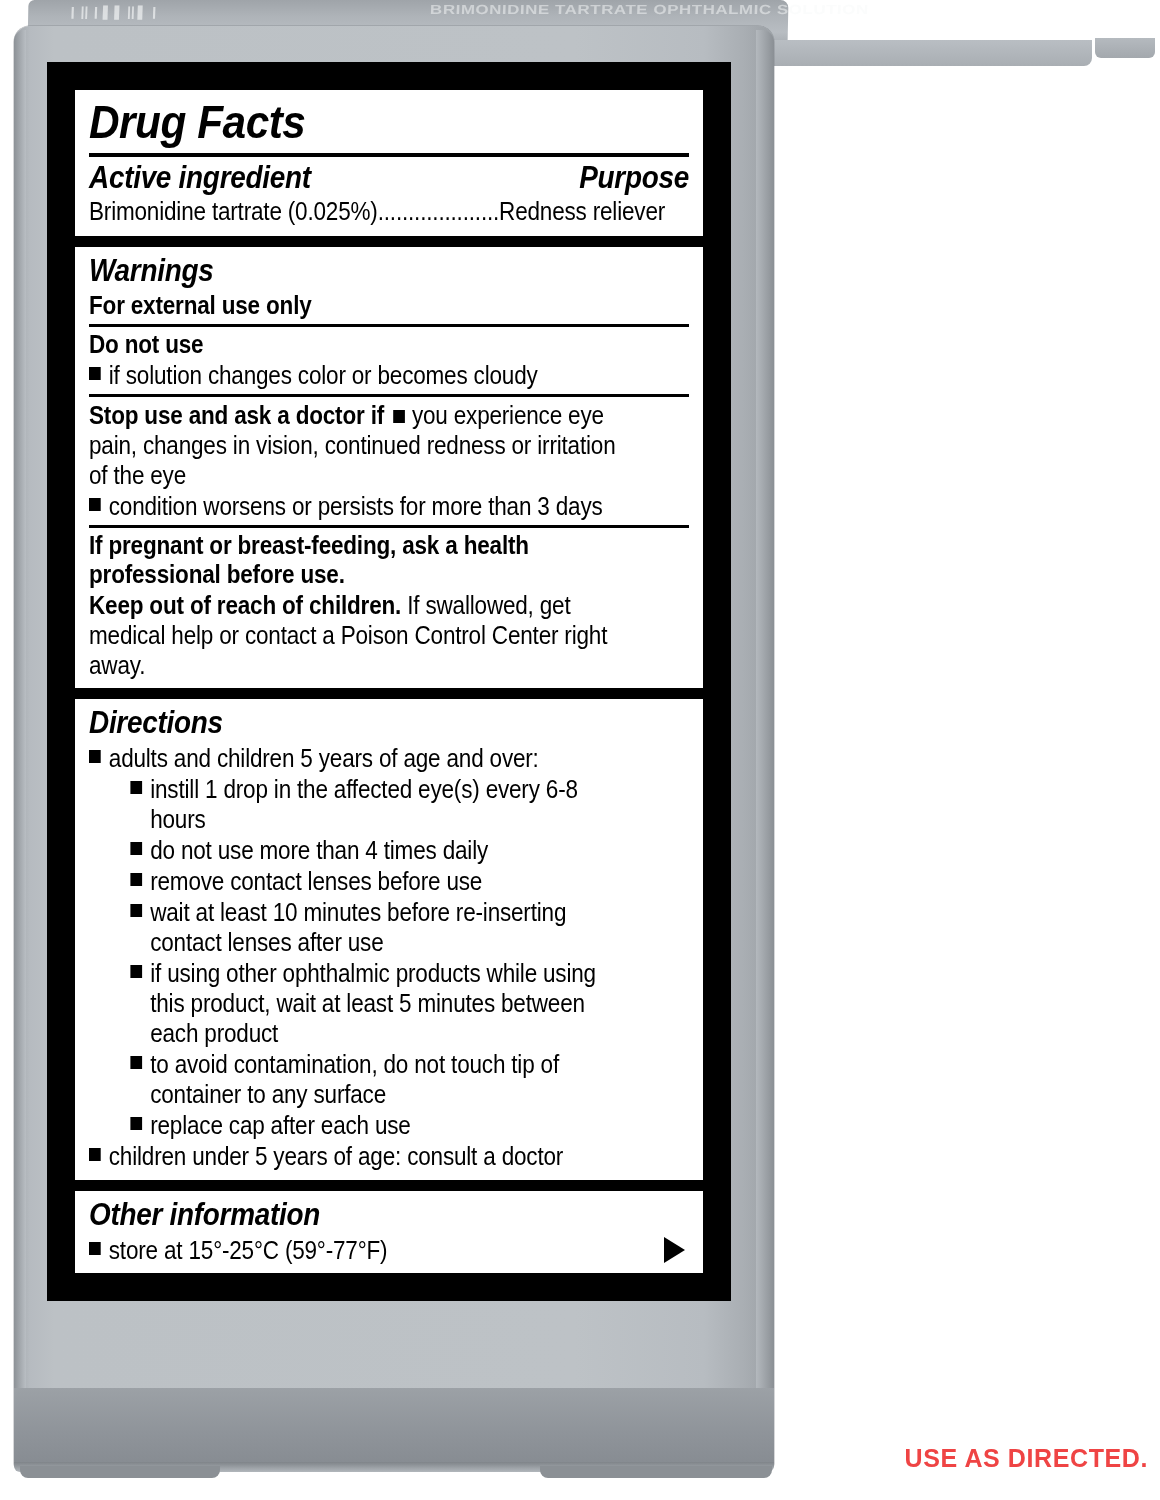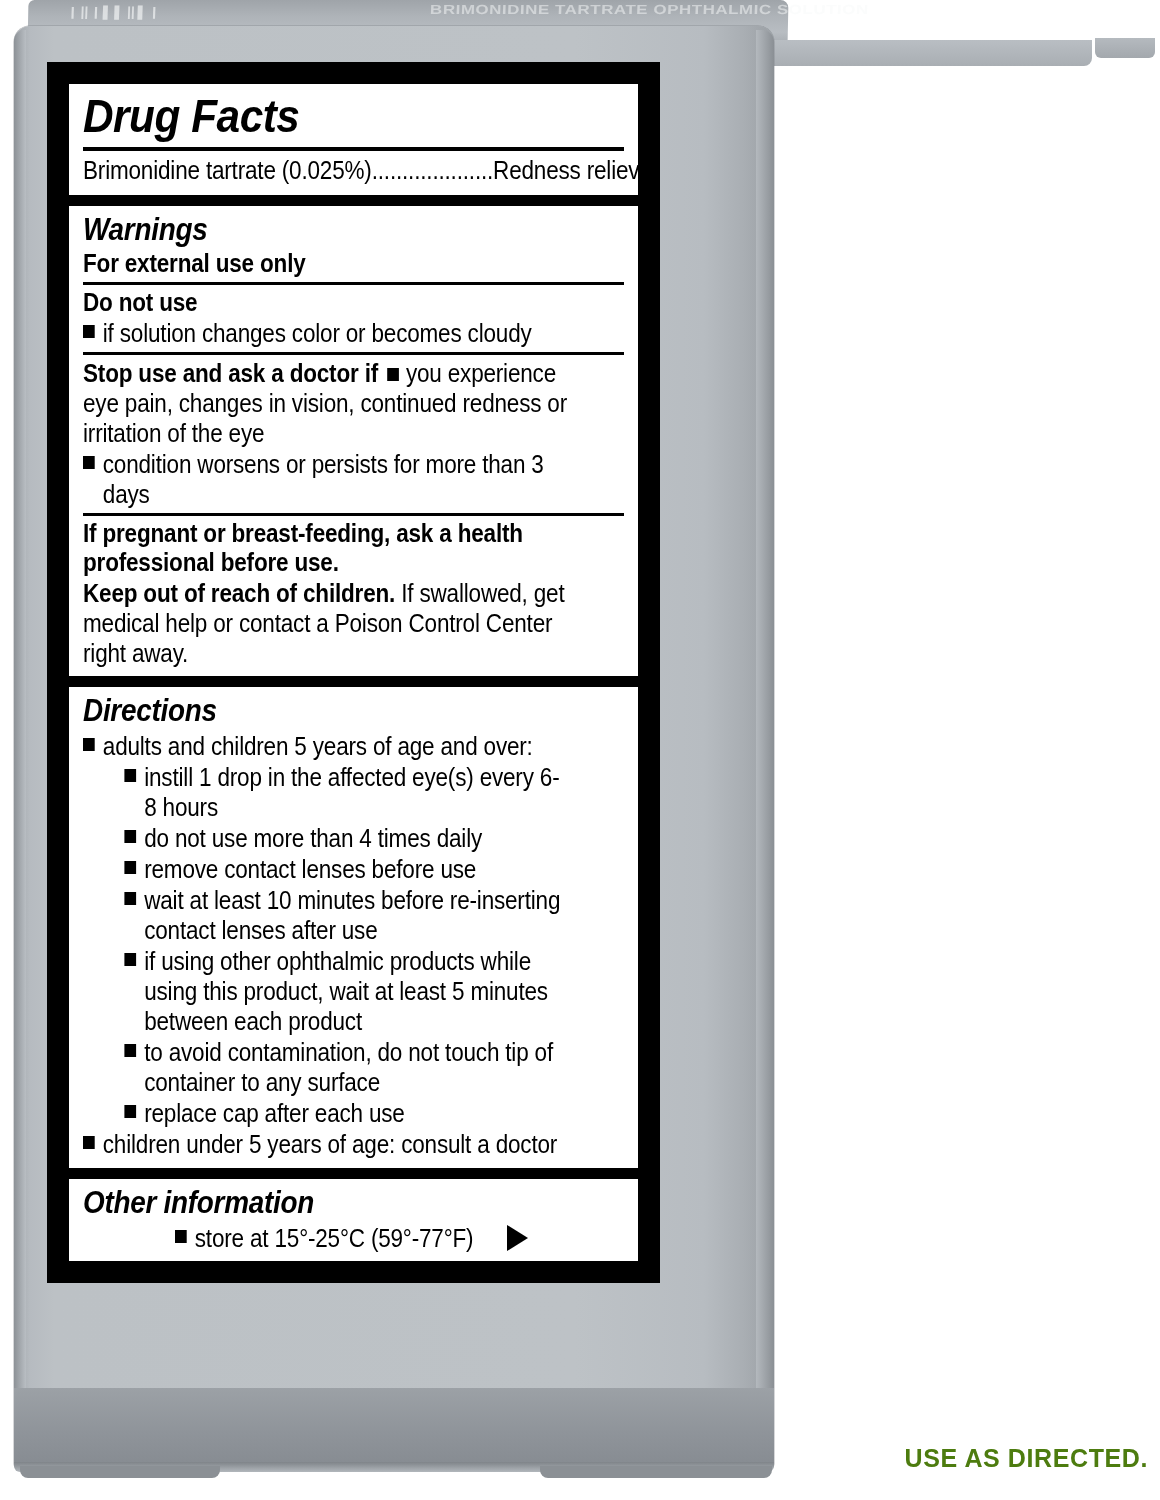--- a/index.html
+++ b/index.html
@@ -137,23 +137,23 @@
     width: 18px; height: 1432px;
     background: linear-gradient(to right, #b4b9be, #9ba0a5 60%, #8a8f94);
     border-radius: 0 12px 0 0;
   }
 
   
   #drug-facts {
     position: absolute;
     left: 47px;
     top: 62px;
-    width: 613px;
+    width: 684px;
     background: #000000;
-    padding: 22px;
+    padding: 28px;
     box-sizing: border-box;
   }
   .panel {
     background: #ffffff;
     padding: 6px 14px 8px 14px;
     box-sizing: border-box;
   }
   .panel + .panel { margin-top: 11px; }
 
   .title {
@@ -255,39 +255,39 @@
     width: 13px;
     height: 13px;
     background: #000;
     margin: 0 8px 2px 10px;
     vertical-align: middle;
   }
 
   .other-info-row {
     display: flex;
     align-items: center;
-    justify-content: center;
+    justify-content: space-between;
   }
   .arrow-right {
     width: 0; height: 0;
     border-left: 21px solid #000;
     border-top: 13px solid transparent;
     border-bottom: 13px solid transparent;
     margin-right: 4px;
   }
 
   #use-as-directed {
     position: absolute;
     right: 12px;
     top: 1444px;
     font-family: "Liberation Sans", sans-serif;
     font-weight: bold;
     font-size: 25px;
     letter-spacing: 0.6px;
-    color: #4d7c0f;
+    color: #ef4444;
     white-space: nowrap;
   }
 </style>
 </head>
 <body>
 
 <div id="flap-top"></div>
 <div id="flap-left-notch"></div>
 <div id="flap-mid-tab"></div>
 <div id="flap-right-tab"></div>
@@ -300,20 +300,24 @@
 <div id="carton-bottom-band"></div>
 <div id="carton-bottom-shadow"></div>
 <div id="bottom-notch-l"></div>
 <div id="bottom-notch-r"></div>
 
 <div id="drug-facts">
 
   <div class="panel">
     <div class="title">Drug Facts</div>
     <hr class="rule-mid">
+    <div class="ai-row">
+      <div class="hdr-italic">Active ingredient</div>
+      <div class="hdr-italic" style="transform-origin:right center;">Purpose</div>
+    </div>
     <div class="ingredient-line">Brimonidine  tartrate  (0.025%)....................Redness  reliever</div>
   </div>
 
 
   <div class="panel">
     <div class="hdr-italic">Warnings</div>
     <div class="hdr-bold">For external use only</div>
 
     <hr class="rule-thin">
 

